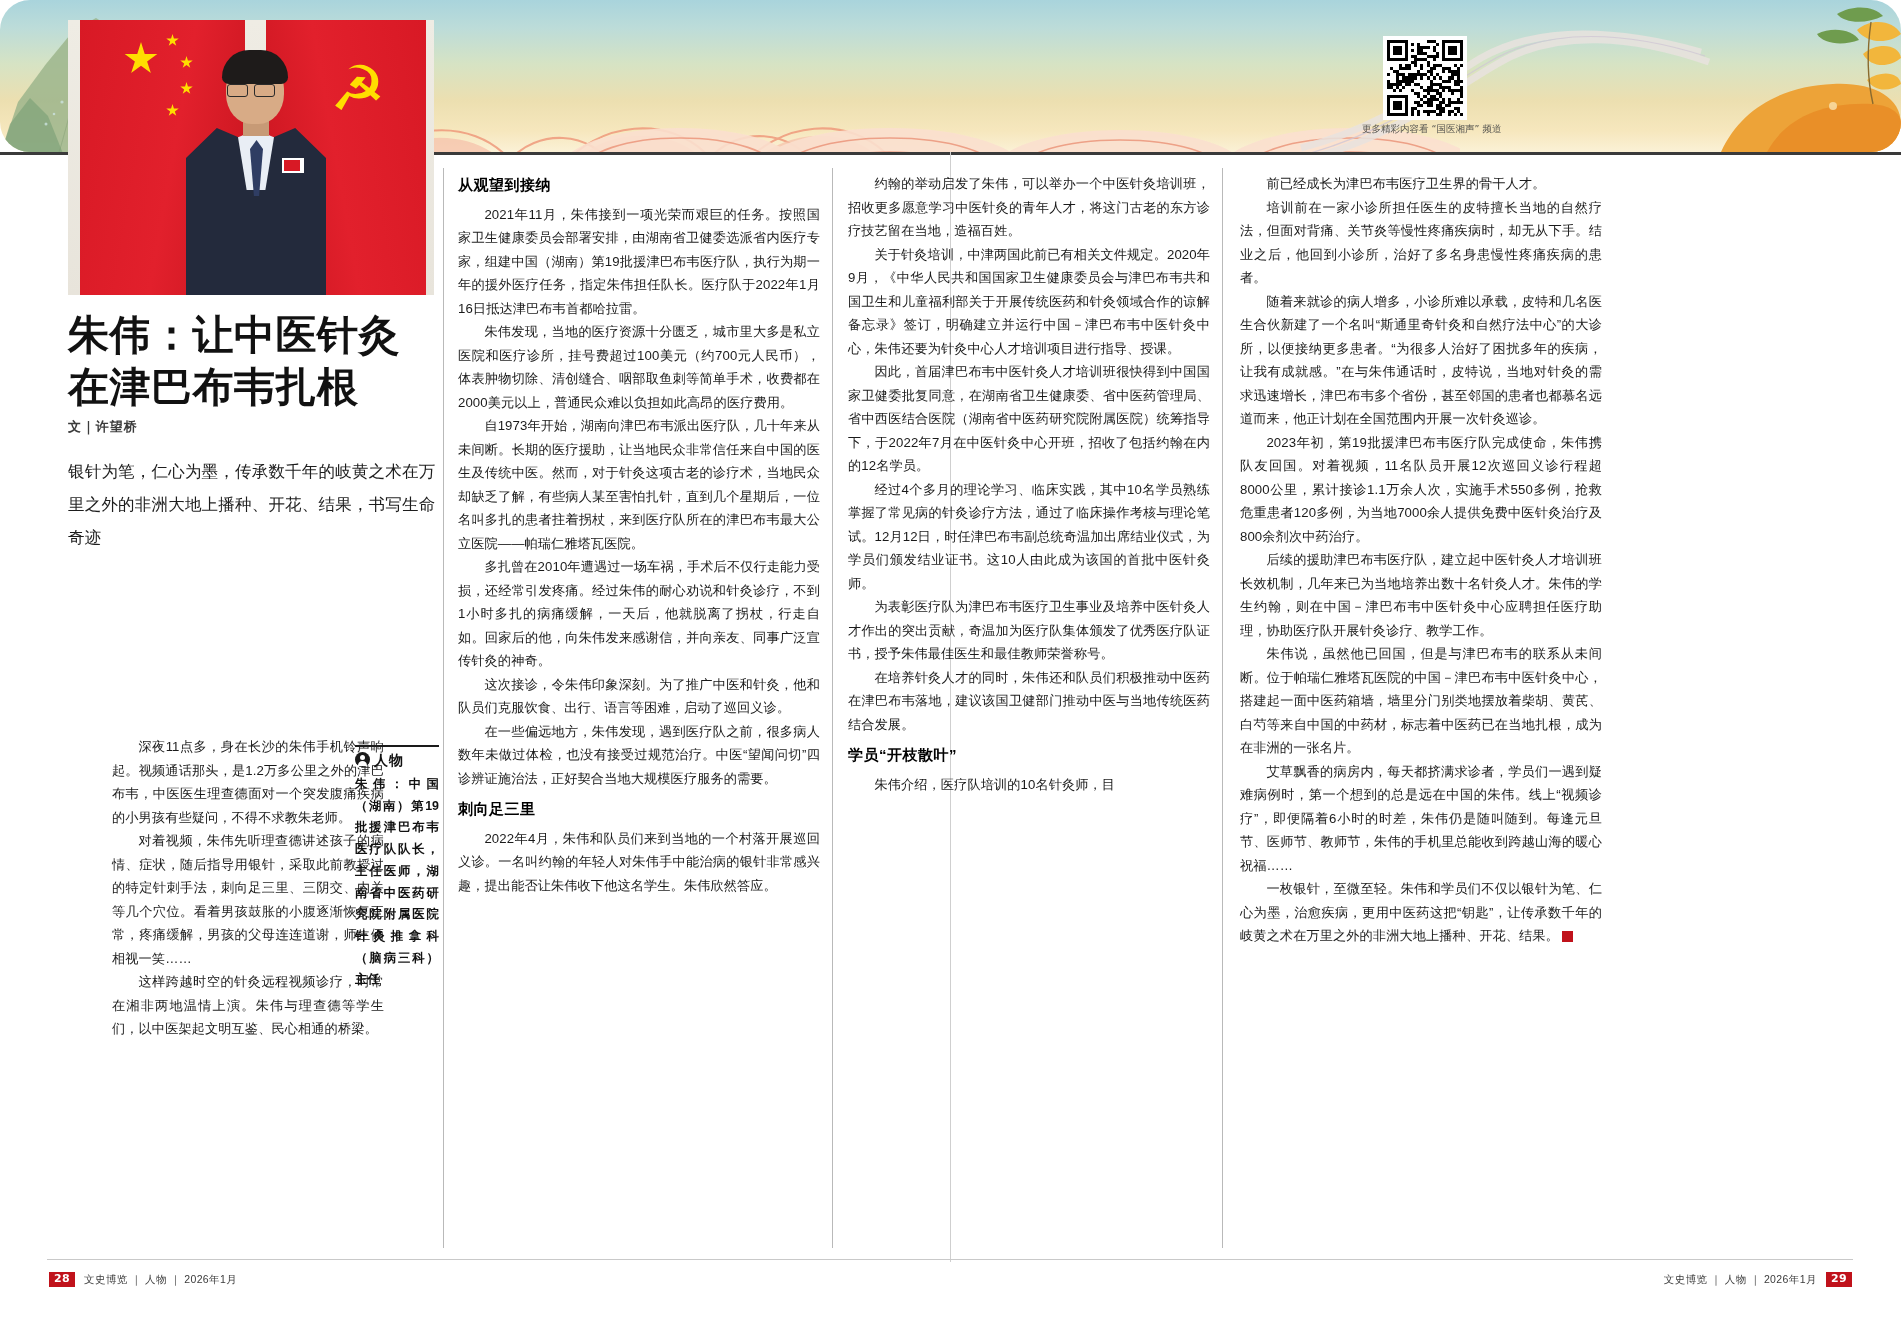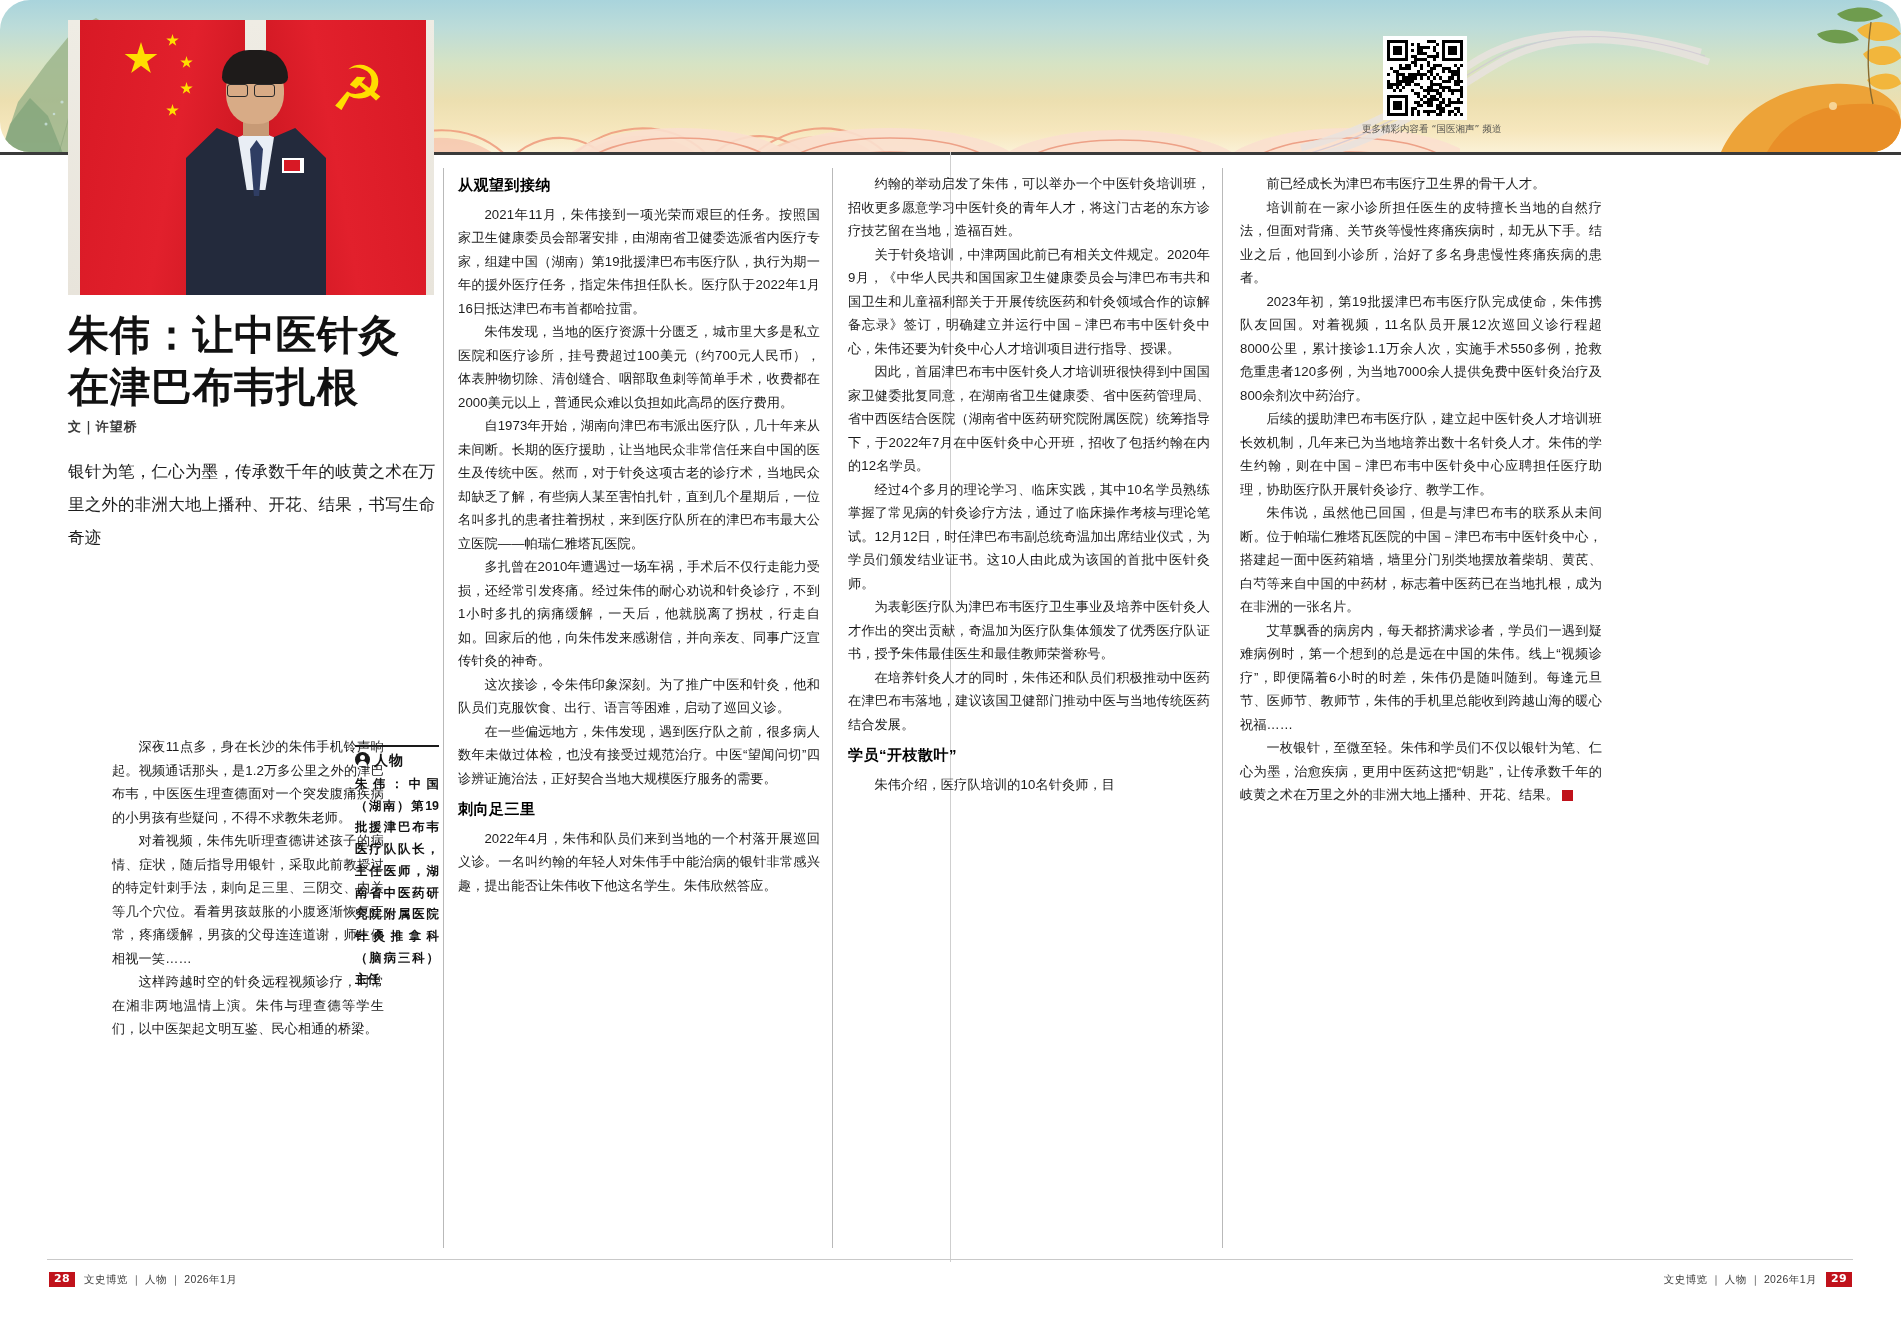--- a/index.html
+++ b/index.html
@@ -968,20 +968,21 @@
       <p>因此，首届津巴布韦中医针灸人才培训班很快得到中国国家卫健委批复同意，在湖南省卫生健康委、省中医药管理局、省中西医结合医院（湖南省中医药研究院附属医院）统筹指导下，于2022年7月在中医针灸中心开班，招收了包括约翰在内的12名学员。</p>
       <p>经过4个多月的理论学习、临床实践，其中10名学员熟练掌握了常见病的针灸诊疗方法，通过了临床操作考核与理论笔试。12月12日，时任津巴布韦副总统奇温加出席结业仪式，为学员们颁发结业证书。这10人由此成为该国的首批中医针灸师。</p>
       <p>为表彰医疗队为津巴布韦医疗卫生事业及培养中医针灸人才作出的突出贡献，奇温加为医疗队集体颁发了优秀医疗队证书，授予朱伟最佳医生和最佳教师荣誉称号。</p>
       <p>在培养针灸人才的同时，朱伟还和队员们积极推动中医药在津巴布韦落地，建议该国卫健部门推动中医与当地传统医药结合发展。</p>
       <div class="sec-h">学员“开枝散叶”</div>
       <p>朱伟介绍，医疗队培训的10名针灸师，目</p>
     </div>
   <div class="col" id="col-4" style="left:1240px; top:172px; width:362px;">
       <p>前已经成长为津巴布韦医疗卫生界的骨干人才。</p>
       <p>培训前在一家小诊所担任医生的皮特擅长当地的自然疗法，但面对背痛、关节炎等慢性疼痛疾病时，却无从下手。结业之后，他回到小诊所，治好了多名身患慢性疼痛疾病的患者。</p>
+      <p>随着来就诊的病人增多，小诊所难以承载，皮特和几名医生合伙新建了一个名叫“斯通里奇针灸和自然疗法中心”的大诊所，以便接纳更多患者。“为很多人治好了困扰多年的疾病，让我有成就感。”在与朱伟通话时，皮特说，当地对针灸的需求迅速增长，津巴布韦多个省份，甚至邻国的患者也都慕名远道而来，他正计划在全国范围内开展一次针灸巡诊。</p>
       <p>2023年初，第19批援津巴布韦医疗队完成使命，朱伟携队友回国。对着视频，11名队员开展12次巡回义诊行程超8000公里，累计接诊1.1万余人次，实施手术550多例，抢救危重患者120多例，为当地7000余人提供免费中医针灸治疗及800余剂次中药治疗。</p>
       <p>后续的援助津巴布韦医疗队，建立起中医针灸人才培训班长效机制，几年来已为当地培养出数十名针灸人才。朱伟的学生约翰，则在中国－津巴布韦中医针灸中心应聘担任医疗助理，协助医疗队开展针灸诊疗、教学工作。</p>
       <p>朱伟说，虽然他已回国，但是与津巴布韦的联系从未间断。位于帕瑞仁雅塔瓦医院的中国－津巴布韦中医针灸中心，搭建起一面中医药箱墙，墙里分门别类地摆放着柴胡、黄芪、白芍等来自中国的中药材，标志着中医药已在当地扎根，成为在非洲的一张名片。</p>
       <p>艾草飘香的病房内，每天都挤满求诊者，学员们一遇到疑难病例时，第一个想到的总是远在中国的朱伟。线上“视频诊疗”，即便隔着6小时的时差，朱伟仍是随叫随到。每逢元旦节、医师节、教师节，朱伟的手机里总能收到跨越山海的暖心祝福……</p>
       <p>一枚银针，至微至轻。朱伟和学员们不仅以银针为笔、仁心为墨，治愈疾病，更用中医药这把“钥匙”，让传承数千年的岐黄之术在万里之外的非洲大地上播种、开花、结果。<span class="end-mark">R</span></p>
     </div>
 
   <div class="profile">
     <div class="profile-title">
       <span class="p-icon"></span>

